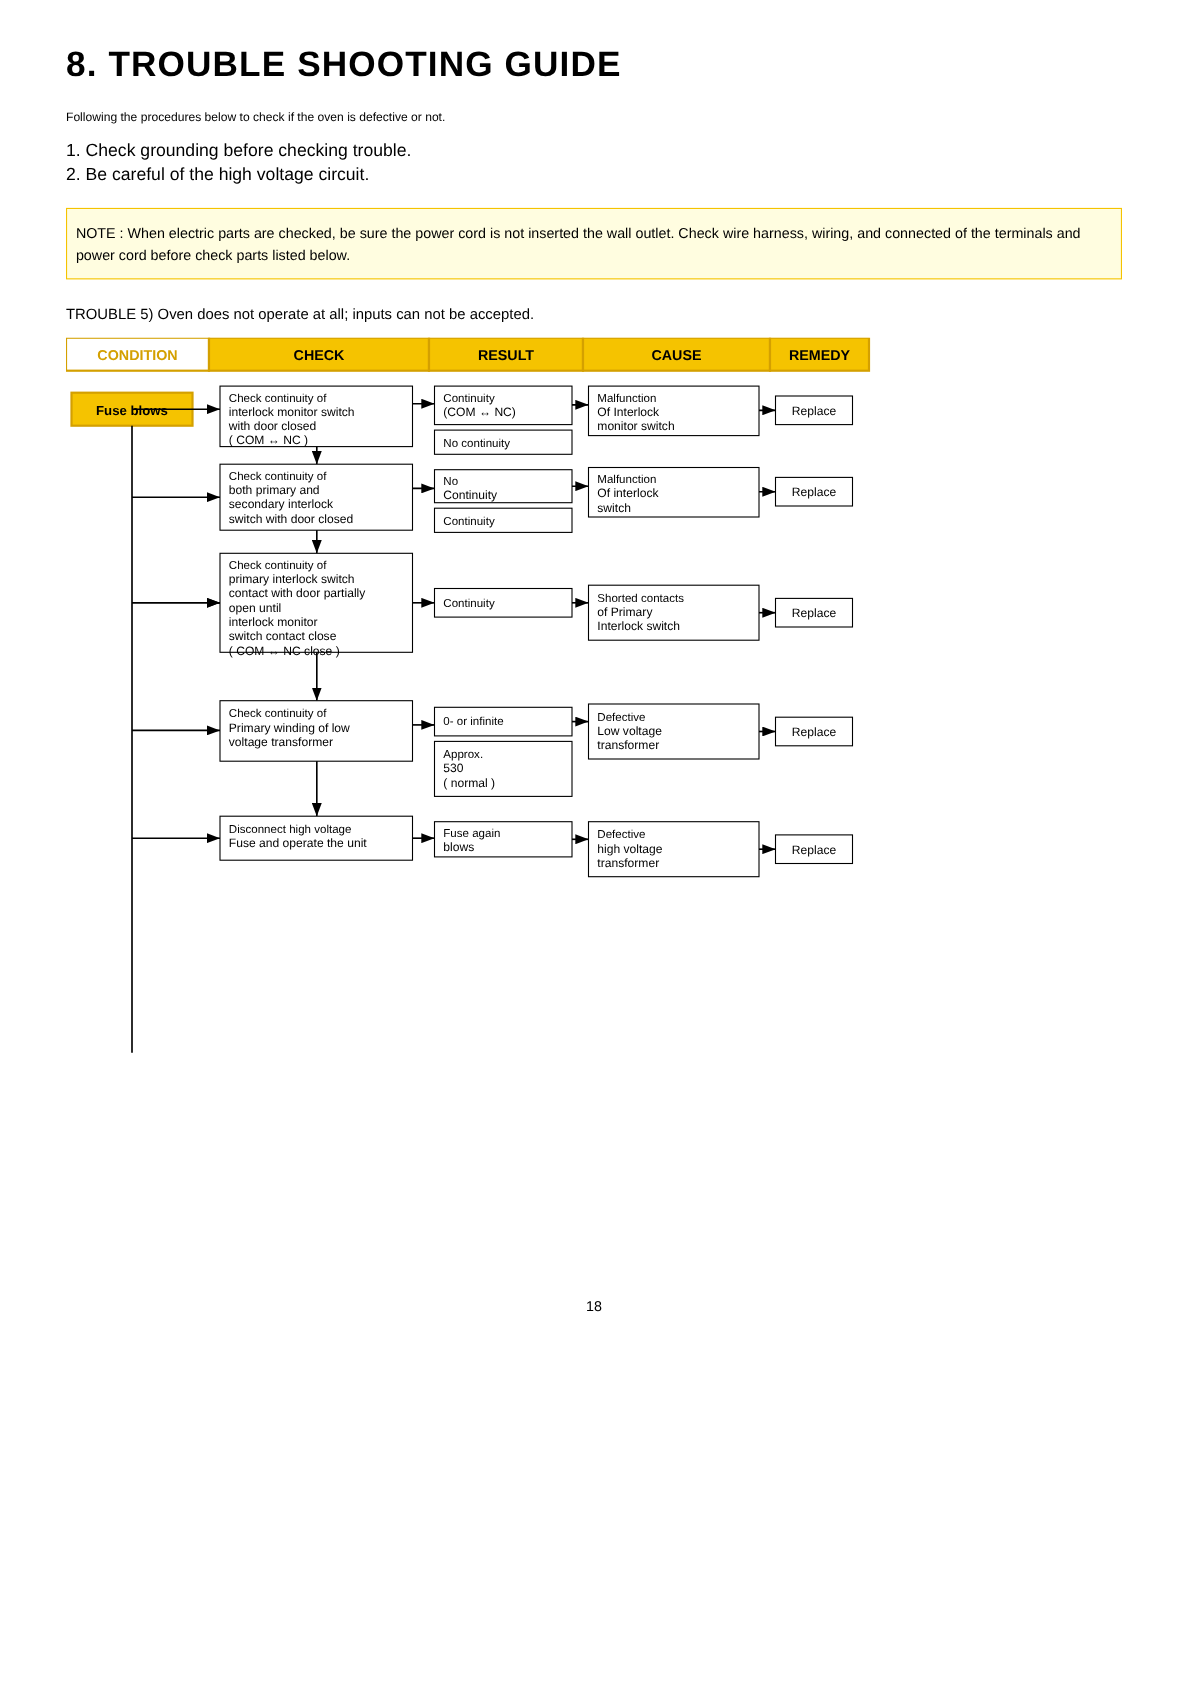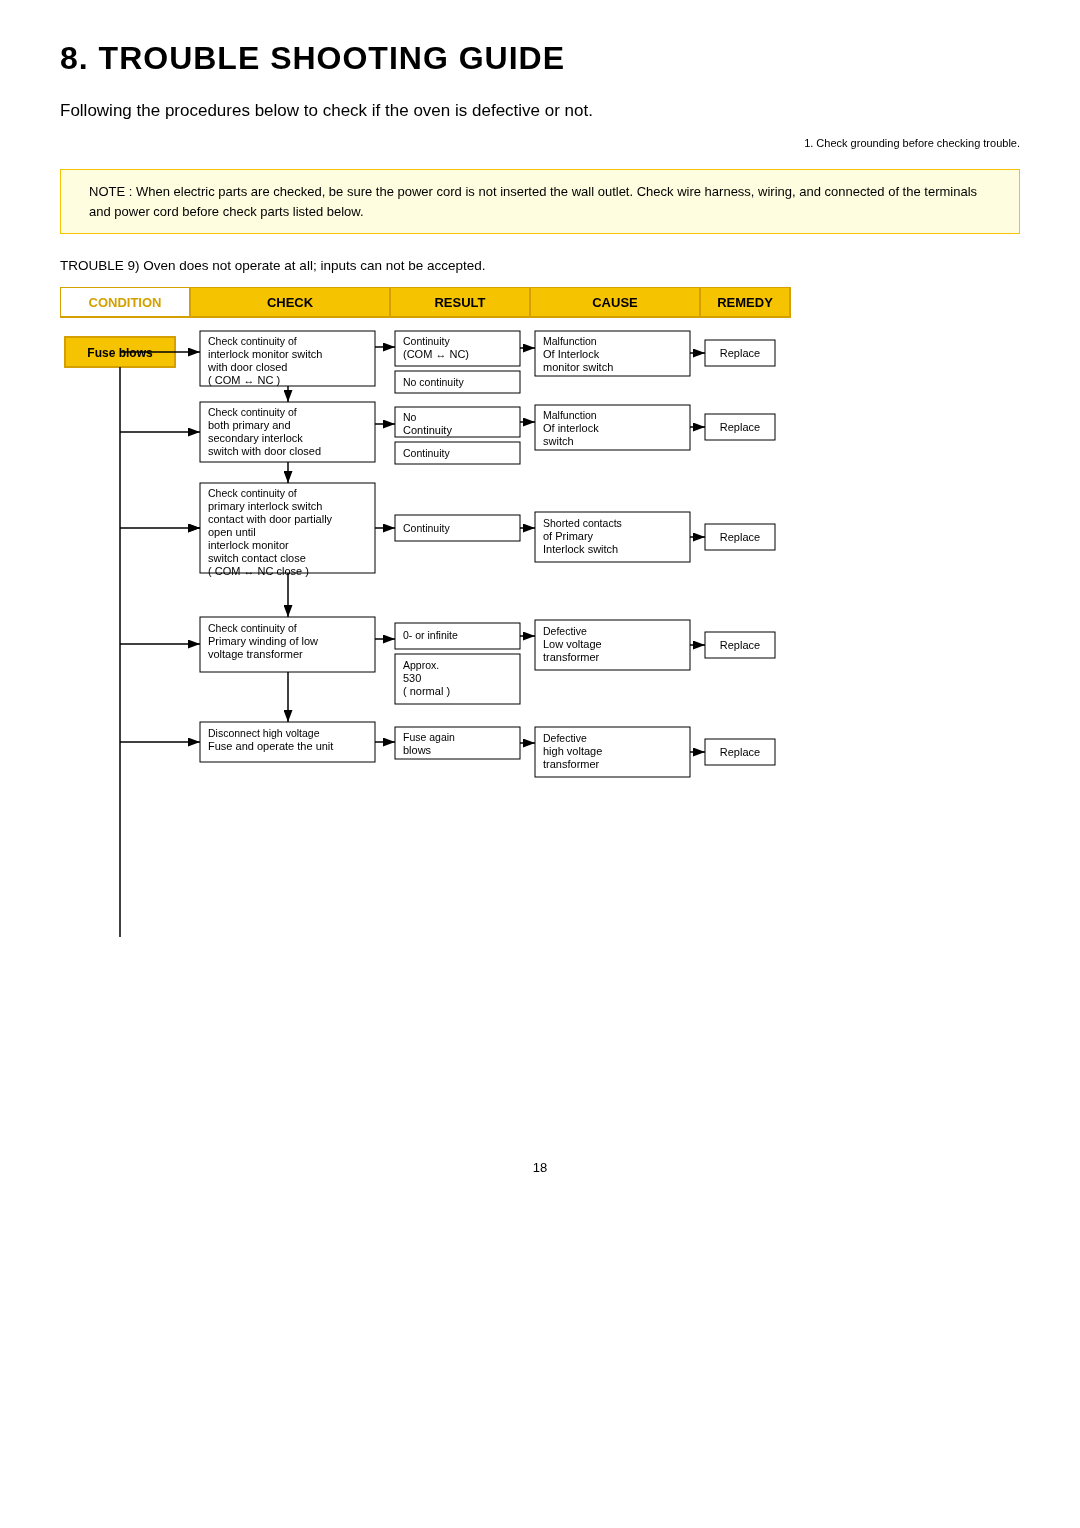--- a/index.html
+++ b/index.html
@@ -13,34 +13,33 @@
       min-height: 1528px;
     }
     h1 {
       font-size: 32px;
       font-weight: bold;
       margin-bottom: 24px;
       letter-spacing: 1px;
     }
     .intro-text {
       margin-bottom: 16px;
-      font-size: 17px;
+      font-size: 11px;
     }
     .list-section {
       margin-bottom: 20px;
     }
     .list-section p {
       margin-bottom: 4px;
-      font-size: 11px;
-      text-align: right;
+      font-size: 16px;
     }
     .note-box {
       border: 1px solid #f5c300;
       background: #fffde0;
-      padding: 12px 28px;
+      padding: 12px 8px;
       margin-bottom: 24px;
       font-size: 13px;
       line-height: 1.5;
     }
     .trouble-intro {
       margin-bottom: 14px;
       font-size: 13.5px;
     }
 
     
@@ -58,27 +57,28 @@
 <body>
 
 
 
 <h1>8. TROUBLE SHOOTING GUIDE</h1>
 
 <p class="intro-text">Following the procedures below to check if the oven is defective or not.</p>
 
 <div class="list-section">
   <p>1. Check grounding before checking trouble.</p>
+  <p>2. Be careful of the high voltage circuit.</p>
 </div>
 
 <div class="note-box">
   <span>NOTE : When electric parts are checked, be sure the power cord is not inserted the wall outlet. Check wire harness, wiring, and connected of the terminals and power cord before check parts listed below.</span>
 </div>
 
-<p class="trouble-intro">TROUBLE 9) Oven does not operate at all; inputs can not be accepted.</p>
+<p class="trouble-intro">TROUBLE 5) Oven does not operate at all; inputs can not be accepted.</p>
 
 
 <svg width="960" height="870" viewBox="0 0 960 870" xmlns="http://www.w3.org/2000/svg" style="font-family: Arial, sans-serif; font-size: 11px;">
 
   <rect x="0" y="0" width="130" height="30" fill="white" stroke="#d4a000" stroke-width="2"></rect>
   <text x="65" y="20" text-anchor="middle" font-weight="bold" font-size="13" fill="#d4a000">CONDITION</text>
 
   <rect x="130" y="0" width="200" height="30" fill="#f5c300" stroke="#d4a000" stroke-width="2"></rect>
   <text x="230" y="20" text-anchor="middle" font-weight="bold" font-size="13" fill="#000">CHECK</text>
 

